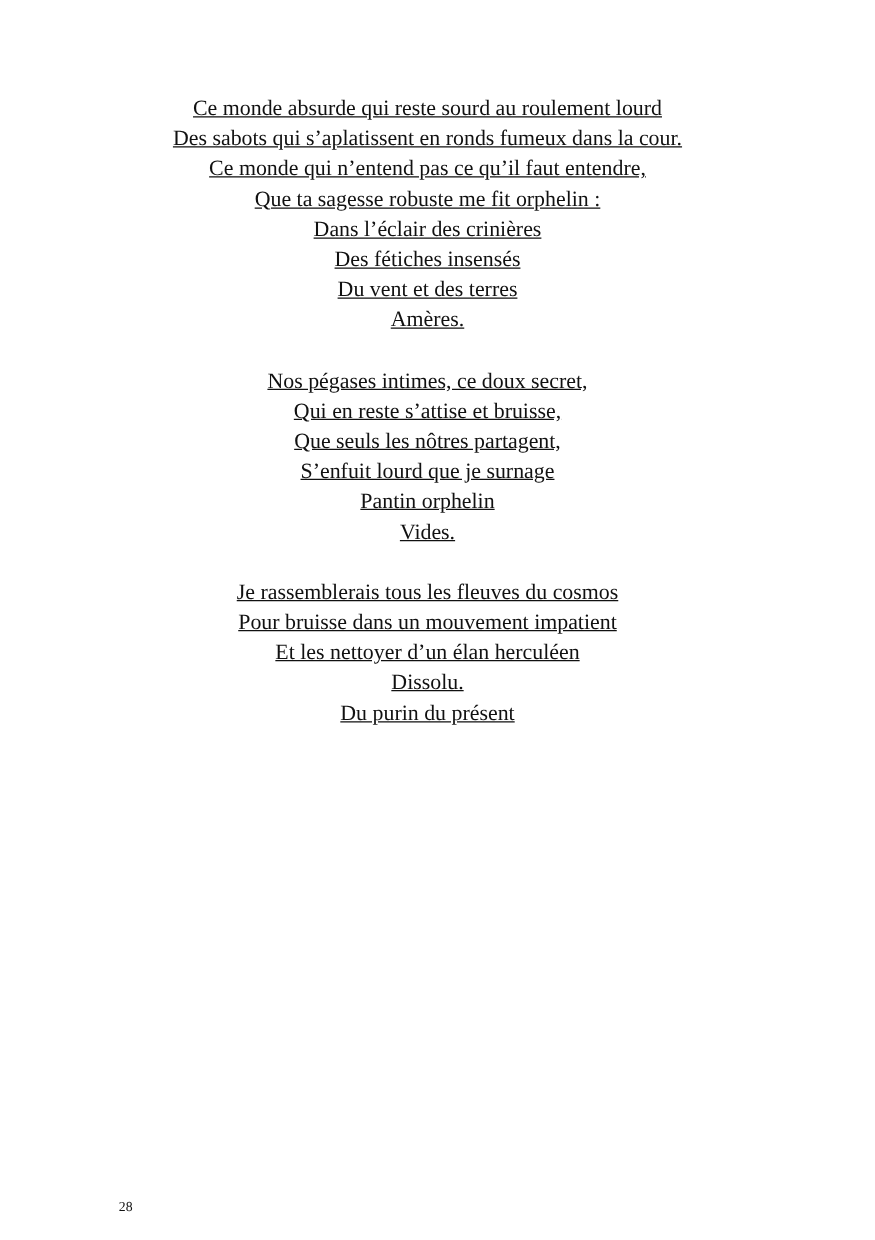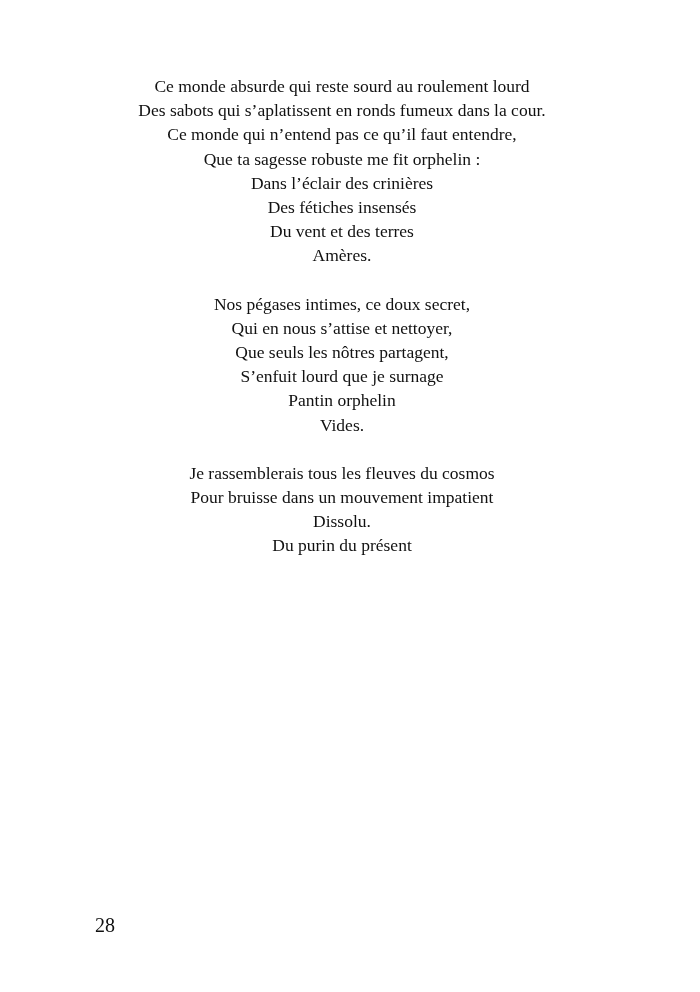--- a/index.html
+++ b/index.html
@@ -16,59 +16,61 @@
     color: #111111;
   }
   .poem {
     position: absolute;
     top: 74px;
     left: 0;
     width: 684px;
     text-align: center;
     font-size: 17.5px;
     line-height: 24.2px;
+    text-decoration: underline;
   }
   .stanza {
     margin: 0 0 24px 0;
   }
   .stanza .line {
     display: block;
     white-space: nowrap;
   }
   .page-number {
     position: absolute;
     left: 95px;
-    top: 915px;
-    font-size: 20px;
+    top: 956px;
+    font-size: 11px;
     line-height: 20px;
   }
 </style>
 </head>
 <body>
 
 <div class="poem">
   <div class="stanza">
     <span class="line">Ce monde absurde qui reste sourd au roulement lourd</span>
     <span class="line">Des sabots qui s’aplatissent en ronds fumeux dans la cour.</span>
     <span class="line">Ce monde qui n’entend pas ce qu’il faut entendre,</span>
     <span class="line">Que ta sagesse robuste me fit orphelin :</span>
     <span class="line">Dans l’éclair des crinières</span>
     <span class="line">Des fétiches insensés</span>
     <span class="line">Du vent et des terres</span>
     <span class="line">Amères.</span>
   </div>
   <div class="stanza">
     <span class="line">Nos pégases intimes, ce doux secret,</span>
-    <span class="line">Qui en nous s’attise et nettoyer,</span>
+    <span class="line">Qui en reste s’attise et bruisse,</span>
     <span class="line">Que seuls les nôtres partagent,</span>
     <span class="line">S’enfuit lourd que je surnage</span>
     <span class="line">Pantin orphelin</span>
     <span class="line">Vides.</span>
   </div>
   <div class="stanza">
     <span class="line">Je rassemblerais tous les fleuves du cosmos</span>
     <span class="line">Pour bruisse dans un mouvement impatient</span>
+    <span class="line">Et les nettoyer d’un élan herculéen</span>
     <span class="line">Dissolu.</span>
     <span class="line">Du purin du présent</span>
   </div>
 </div>
 
 <div class="page-number">28</div>
 
 </body></html>

